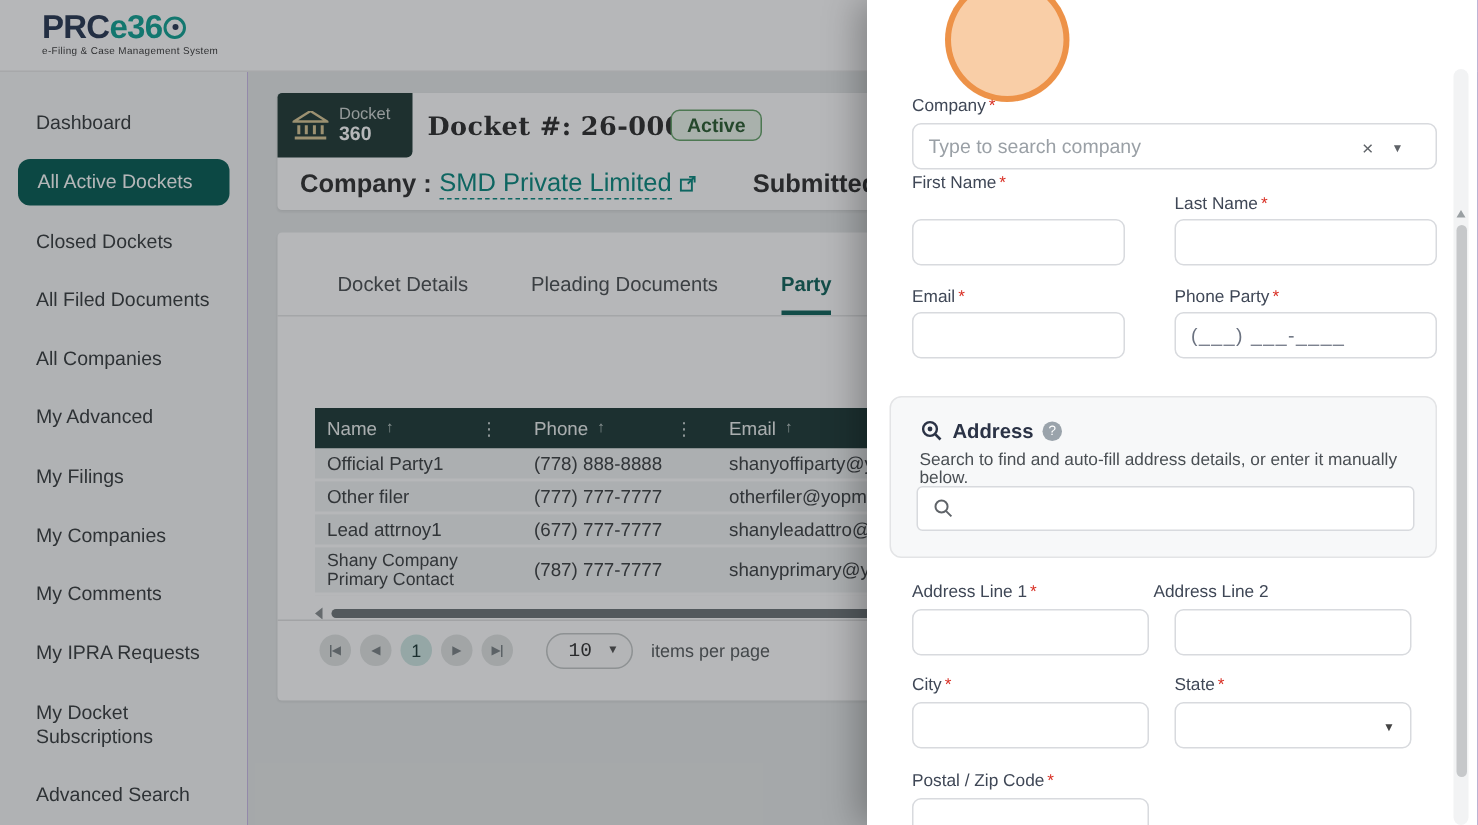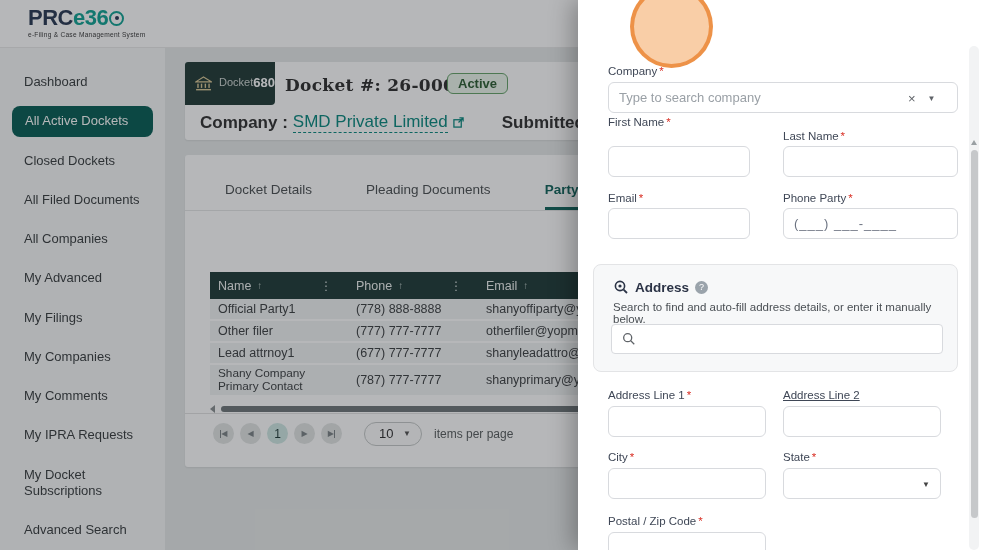--- a/index.html
+++ b/index.html
@@ -20,34 +20,34 @@
   
   .sidebar { position:absolute; left:0; top:48px; width:165px; height:502px; background:#f7f8f8; padding-top:26px; z-index:1; }
   .side-item { margin:0 14px 23px 24px; font-size:13px; color:#3a3f41; cursor:pointer; line-height:1.25; }
   .side-item.active { background:#0a5f56; color:#ffffff; border-radius:8px; padding:7px 13px; margin:-7px 12px 16px 12px; }
 
   
   .content { position:absolute; left:165px; top:48px; width:820px; height:502px; background:#e7eaea; z-index:1; }
 
   .docket-card { position:absolute; left:20px; top:14px; width:770px; height:78px; background:#ffffff; border-radius:3px; box-shadow:0 1px 2px rgba(0,0,0,0.08); }
   .docket-badge { position:absolute; left:0; top:0; width:90px; height:43px; background:#233c38; border-radius:3px 0 4px 0; display:flex; align-items:center; gap:7px; padding-left:10px; }
-  .badge-text { display:flex; flex-direction:row; line-height:1.1; }
+  .badge-text { display:flex; flex-direction:column; line-height:1.1; }
   .badge-line1 { font-size:11px; color:#cfd6d3; }
   .badge-line2 { font-size:13px; font-weight:700; color:#ffffff; }
   .docket-title { position:absolute; left:100px; top:13px; font-family:"DejaVu Serif", serif; font-size:17px; font-weight:700; color:#303030; letter-spacing:0.3px; }
   .status-badge { position:absolute; left:262px; top:11px; font-size:13px; font-weight:600; color:#2d5f33; background:#ecf6ec; border:1px solid #67a46b; border-radius:6px; padding:2px 10px; }
   .docket-meta { position:absolute; left:15px; top:50px; display:flex; align-items:center; font-size:17px; }
   .meta-label { font-weight:700; color:#333; }
   .meta-link { color:#0d8a80; border-bottom:1px dashed #0d8a80; margin-left:5px; cursor:pointer; }
   .ext-icon { margin:0 0 0 5px; display:inline-block; vertical-align:-1px; }
   .meta-gap { width:38px; }
   .meta-value { color:#474747; margin-left:5px; }
 
   .main-card { position:absolute; left:20px; top:107px; width:770px; height:312px; background:#ffffff; border-radius:3px; box-shadow:0 1px 2px rgba(0,0,0,0.08); }
-  .tabs-row { position:absolute; left:0; top:0; width:100%; height:56px; border-bottom:1px solid #e5e6e6; display:flex; align-items:flex-end; padding-left:40px; gap:54px; }
+  .tabs-row { position:absolute; left:0; top:0; width:100%; height:56px; border-bottom:1px solid #e5e6e6; display:flex; align-items:flex-end; padding-left:40px; gap:42px; }
   .tab { font-size:13.5px; color:#4d5254; padding-bottom:13px; cursor:pointer; white-space:nowrap; }
   .tab.active { color:#14665e; font-weight:700; border-bottom:3px solid #14665e; padding-bottom:10px; }
 
   .table { position:absolute; left:25px; top:117px; width:720px; }
   .t-head { display:flex; background:#203c39; height:27px; align-items:center; }
   .t-hcell { position:relative; display:flex; align-items:center; font-size:12.5px; color:#eef2f1; font-weight:500; height:100%; }
   .t-hcell .sort { font-size:10px; color:#b9c6c3; margin-left:6px; }
   .t-hcell .dots { position:absolute; right:8px; font-size:12px; color:#cfd8d6; cursor:pointer; }
   .col0 { width:130px; padding-left:8px; }
   .col1 { width:130px; padding-left:16px; }
@@ -58,21 +58,21 @@
   .t-row.tall .t-cell.wrap { white-space:normal; line-height:1.1; font-size:11.8px; }
 
   .h-scroll { position:absolute; left:25px; top:250px; width:720px; height:8px; display:flex; align-items:center; }
   .h-arrow { width:0; height:0; border-top:4px solid transparent; border-bottom:4px solid transparent; border-right:5px solid #8a9092; margin-right:6px; }
   .h-thumb { height:6px; flex:1; background:#70787a; border-radius:3px; }
 
   .pager { position:absolute; left:0px; top:258px; width:770px; height:40px; border-top:1px solid #e2e3e3; display:flex; align-items:center; padding-left:28px; }
   .pg-btn { width:21px; height:21px; border-radius:50%; background:#e2e5e4; color:#7d8587; display:flex; align-items:center; justify-content:center; font-size:8px; margin-right:6px; cursor:pointer; }
   .pg-btn .bar { width:1.5px; height:8px; background:#7d8587; }
   .pg-btn.cur { background:#cfe8e4; color:#1f3b38; font-size:12px; font-weight:500; }
-  .pg-size { width:58px; height:24px; border:1px solid #c5c9c8; border-radius:12px; background:#fdfdfd; display:flex; align-items:center; justify-content:space-between; padding:0 10px 0 14px; margin:0 12px 0 16px; font-size:13px; color:#333; cursor:pointer; }
+  .pg-size { width:58px; height:24px; border:1px solid #c5c9c8; border-radius:12px; background:#fdfdfd; display:flex; align-items:center; justify-content:space-between; padding:0 10px 0 14px; margin:0 12px 0 16px; font-size:13px; color:#333; cursor:pointer;font-family:Liberation Mono, monospace; }
   .pg-size .caret { font-size:8px; color:#555; }
   .pg-label { font-size:12px; color:#5a5f60; }
 
   
   .dim { position:absolute; left:0; top:0; width:985px; height:550px; background:rgba(20,24,28,0.31); z-index:40; }
 
   
   .modal { position:absolute; left:578px; top:0; width:407px; height:550px; background:#ffffff; z-index:50; box-shadow:-6px 0 22px rgba(0,0,0,0.28); }
   .m-head { position:absolute; left:0; top:0; width:100%; height:44px; border-bottom:1px solid #ececec; }
   .m-title { position:absolute; left:15px; top:13px; font-size:15px; font-weight:700; color:#29324a; }
@@ -140,21 +140,21 @@
         <svg width="24" height="20" viewBox="0 0 24 20">
           <polygon points="12,0 23,7 1,7" fill="none" stroke="#d9c897" stroke-width="1.6"></polygon>
           <rect x="3.2" y="9.5" width="2" height="6" fill="#d9c897"></rect>
           <rect x="8.2" y="9.5" width="2" height="6" fill="#d9c897"></rect>
           <rect x="13.6" y="9.5" width="2" height="6" fill="#d9c897"></rect>
           <rect x="18.8" y="9.5" width="2" height="6" fill="#d9c897"></rect>
           <rect x="1.5" y="17" width="21" height="2" fill="#d9c897"></rect>
         </svg>
         <span class="badge-text">
           <span class="badge-line1">Docket</span>
-          <span class="badge-line2">680</span>
+          <span class="badge-line2">360</span>
         </span>
       </div>
       <div class="docket-title">Docket #: 26-0000004</div>
       <div class="status-badge">Active</div>
       <div class="docket-meta">
         <span class="meta-label">Company :</span>
         <span class="meta-link">SMD Private Limited</span>
         <svg class="ext-icon" width="11" height="11" viewBox="0 0 12 12">
           <rect x="1" y="3" width="8" height="8" fill="none" stroke="#0d8a80" stroke-width="1.4"></rect>
           <path d="M6 6 L11 1 M7 1 h4 v4" fill="none" stroke="#0d8a80" stroke-width="1.4"></path>
@@ -264,21 +264,21 @@
       <div class="addr-search">
         <svg width="14" height="14" viewBox="0 0 16 16">
           <circle cx="6.5" cy="6.5" r="4.6" fill="none" stroke="#5f6368" stroke-width="1.5"></circle>
           <line x1="10" y1="10" x2="14" y2="14" stroke="#5f6368" stroke-width="1.5"></line>
         </svg>
       </div>
     </div>
 
     <span class="f-label" style="left:30px; top:389px;"><span>Address Line 1</span><span class="req">*</span></span>
     <input class="f-input" style="left: 30px; top: 406px; width: 158px;">
-    <span class="f-label" style="left:205px; top:389px;text-decoration:underline;"><span>Address Line 2</span></span>
+    <span class="f-label" style="left:191px; top:389px;"><span>Address Line 2</span></span>
     <input class="f-input" style="left: 205px; top: 406px; width: 158px;">
 
     <span class="f-label" style="left:30px; top:451px;"><span>City</span><span class="req">*</span></span>
     <input class="f-input" style="left: 30px; top: 468px; width: 158px;">
     <span class="f-label" style="left:205px; top:451px;"><span>State</span><span class="req">*</span></span>
     <div class="sel-box" style="left:205px; top:468px; width:158px;">
         <span class="caret">▼</span>
       </div>
 
     <span class="f-label" style="left:30px; top:515px;"><span>Postal / Zip Code</span><span class="req">*</span></span>

